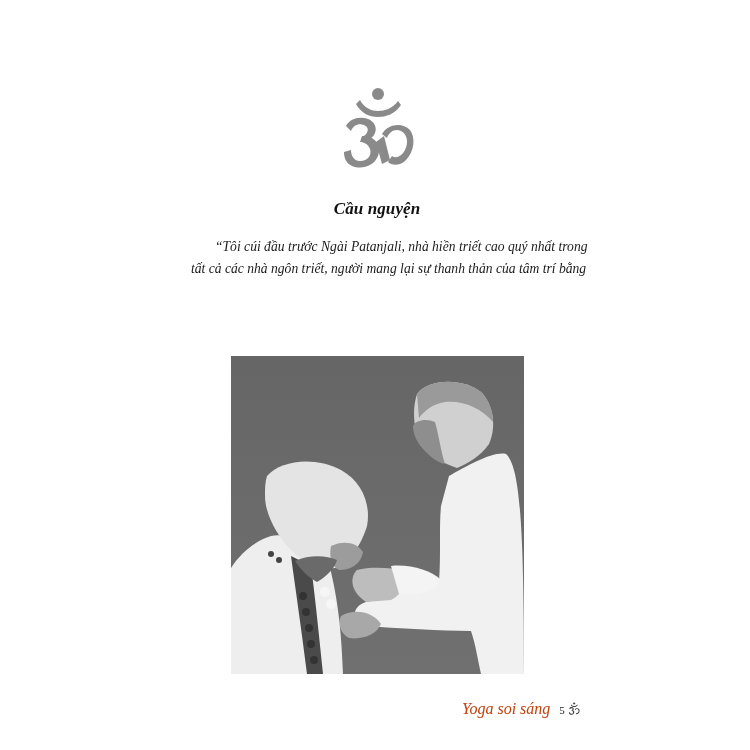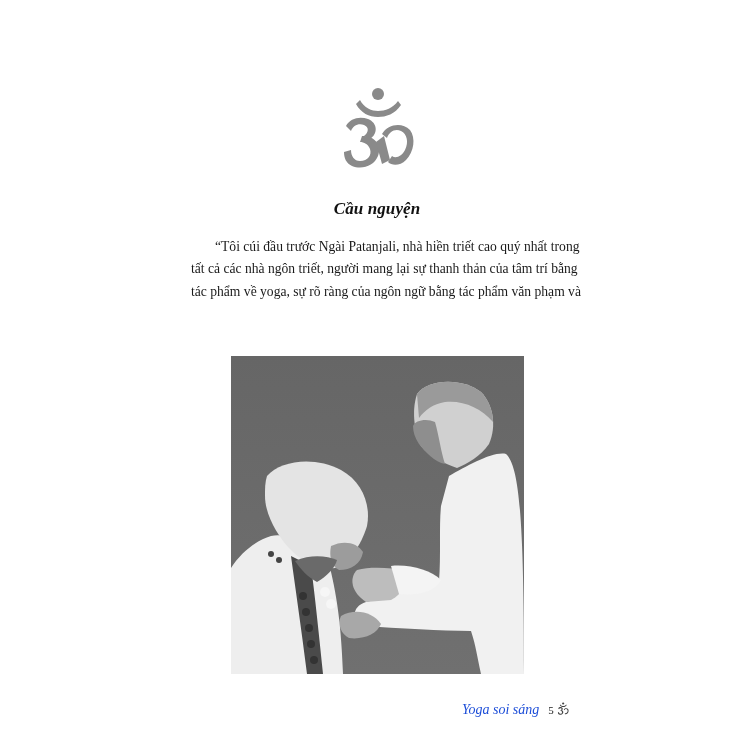--- a/index.html
+++ b/index.html
@@ -8,30 +8,30 @@
   .page { position: absolute; left: 0; top: 0; width: 750px; height: 750px; background: #fff; }
 
   .om-big { position: absolute; left: 338px; top: 86px; width: 78px; height: 88px; }
   .om-big svg { width: 100%; height: 100%; display: block; }
 
   .title { position: absolute; left: 2px; width: 750px; top: 199px; text-align: center;
            font-size: 17px; font-weight: bold; font-style: italic; color: #111; letter-spacing: 0.1px; }
 
   .quote { position: absolute; left: 191px; top: 236px; width: 376px;
            font-size: 13.6px; line-height: 22.3px; color: #1a1a1a; text-align: justify; }
-  .quote .line { display: block; white-space: nowrap; text-align-last: justify; text-align: justify; }
+  .quote .line { display: block; white-space: nowrap; text-align-last: justify; text-align: justify; font-style: italic; }
   .quote .line.first { padding-left: 24px; }
   .quote .line.last { text-align-last: left; }
 
   .photo { position: absolute; left: 231px; top: 356px; width: 293px; height: 318px;
            background: #6d6d6d; overflow: hidden; }
   .photo svg { width: 100%; height: 100%; display: block; }
 
   .footer { position: absolute; top: 700px; left: 462px; height: 20px; display: flex; align-items: baseline; }
-  .footer .book { font-style: italic; font-size: 14px; color: #1d4ed8; }
+  .footer .book { font-style: italic; font-size: 16px; color: #c2410c; }
   .footer .pnum { font-size: 11px; margin-left: 9px; color: #1a1a1a; }
   .footer .om-small { width: 12px; height: 14px; margin-left: 3px; position: relative; top: 2px; }
   .footer .om-small svg { width: 100%; height: 100%; display: block; }
 </style>
 </head>
 <body>
 
 <div class="page">
 
   <div class="om-big">
@@ -50,21 +50,20 @@
         <path d="M38 56 L46 50 L52 74 L44 78 Z"></path>
       </g>
     </svg>
   </div>
 
   <div class="title">Cầu nguyện</div>
 
   <div class="quote">
     <span class="line first">“Tôi cúi đầu trước Ngài Patanjali, nhà hiền triết cao quý nhất trong</span>
     <span class="line">tất cả các nhà ngôn triết,  người mang lại sự thanh thản của tâm trí bằng</span>
-    <span class="line">tác phẩm về yoga, sự rõ ràng của ngôn ngữ bằng tác phẩm văn phạm và</span>
   </div>
 
   <div class="photo">
     <svg viewBox="0 0 293 318" xmlns="http://www.w3.org/2000/svg" preserveAspectRatio="none">
       <defs>
         <linearGradient id="bg" x1="0" y1="0" x2="0" y2="1">
           <stop offset="0" stop-color="#666"></stop>
           <stop offset="1" stop-color="#707070"></stop>
         </linearGradient>
       </defs>

